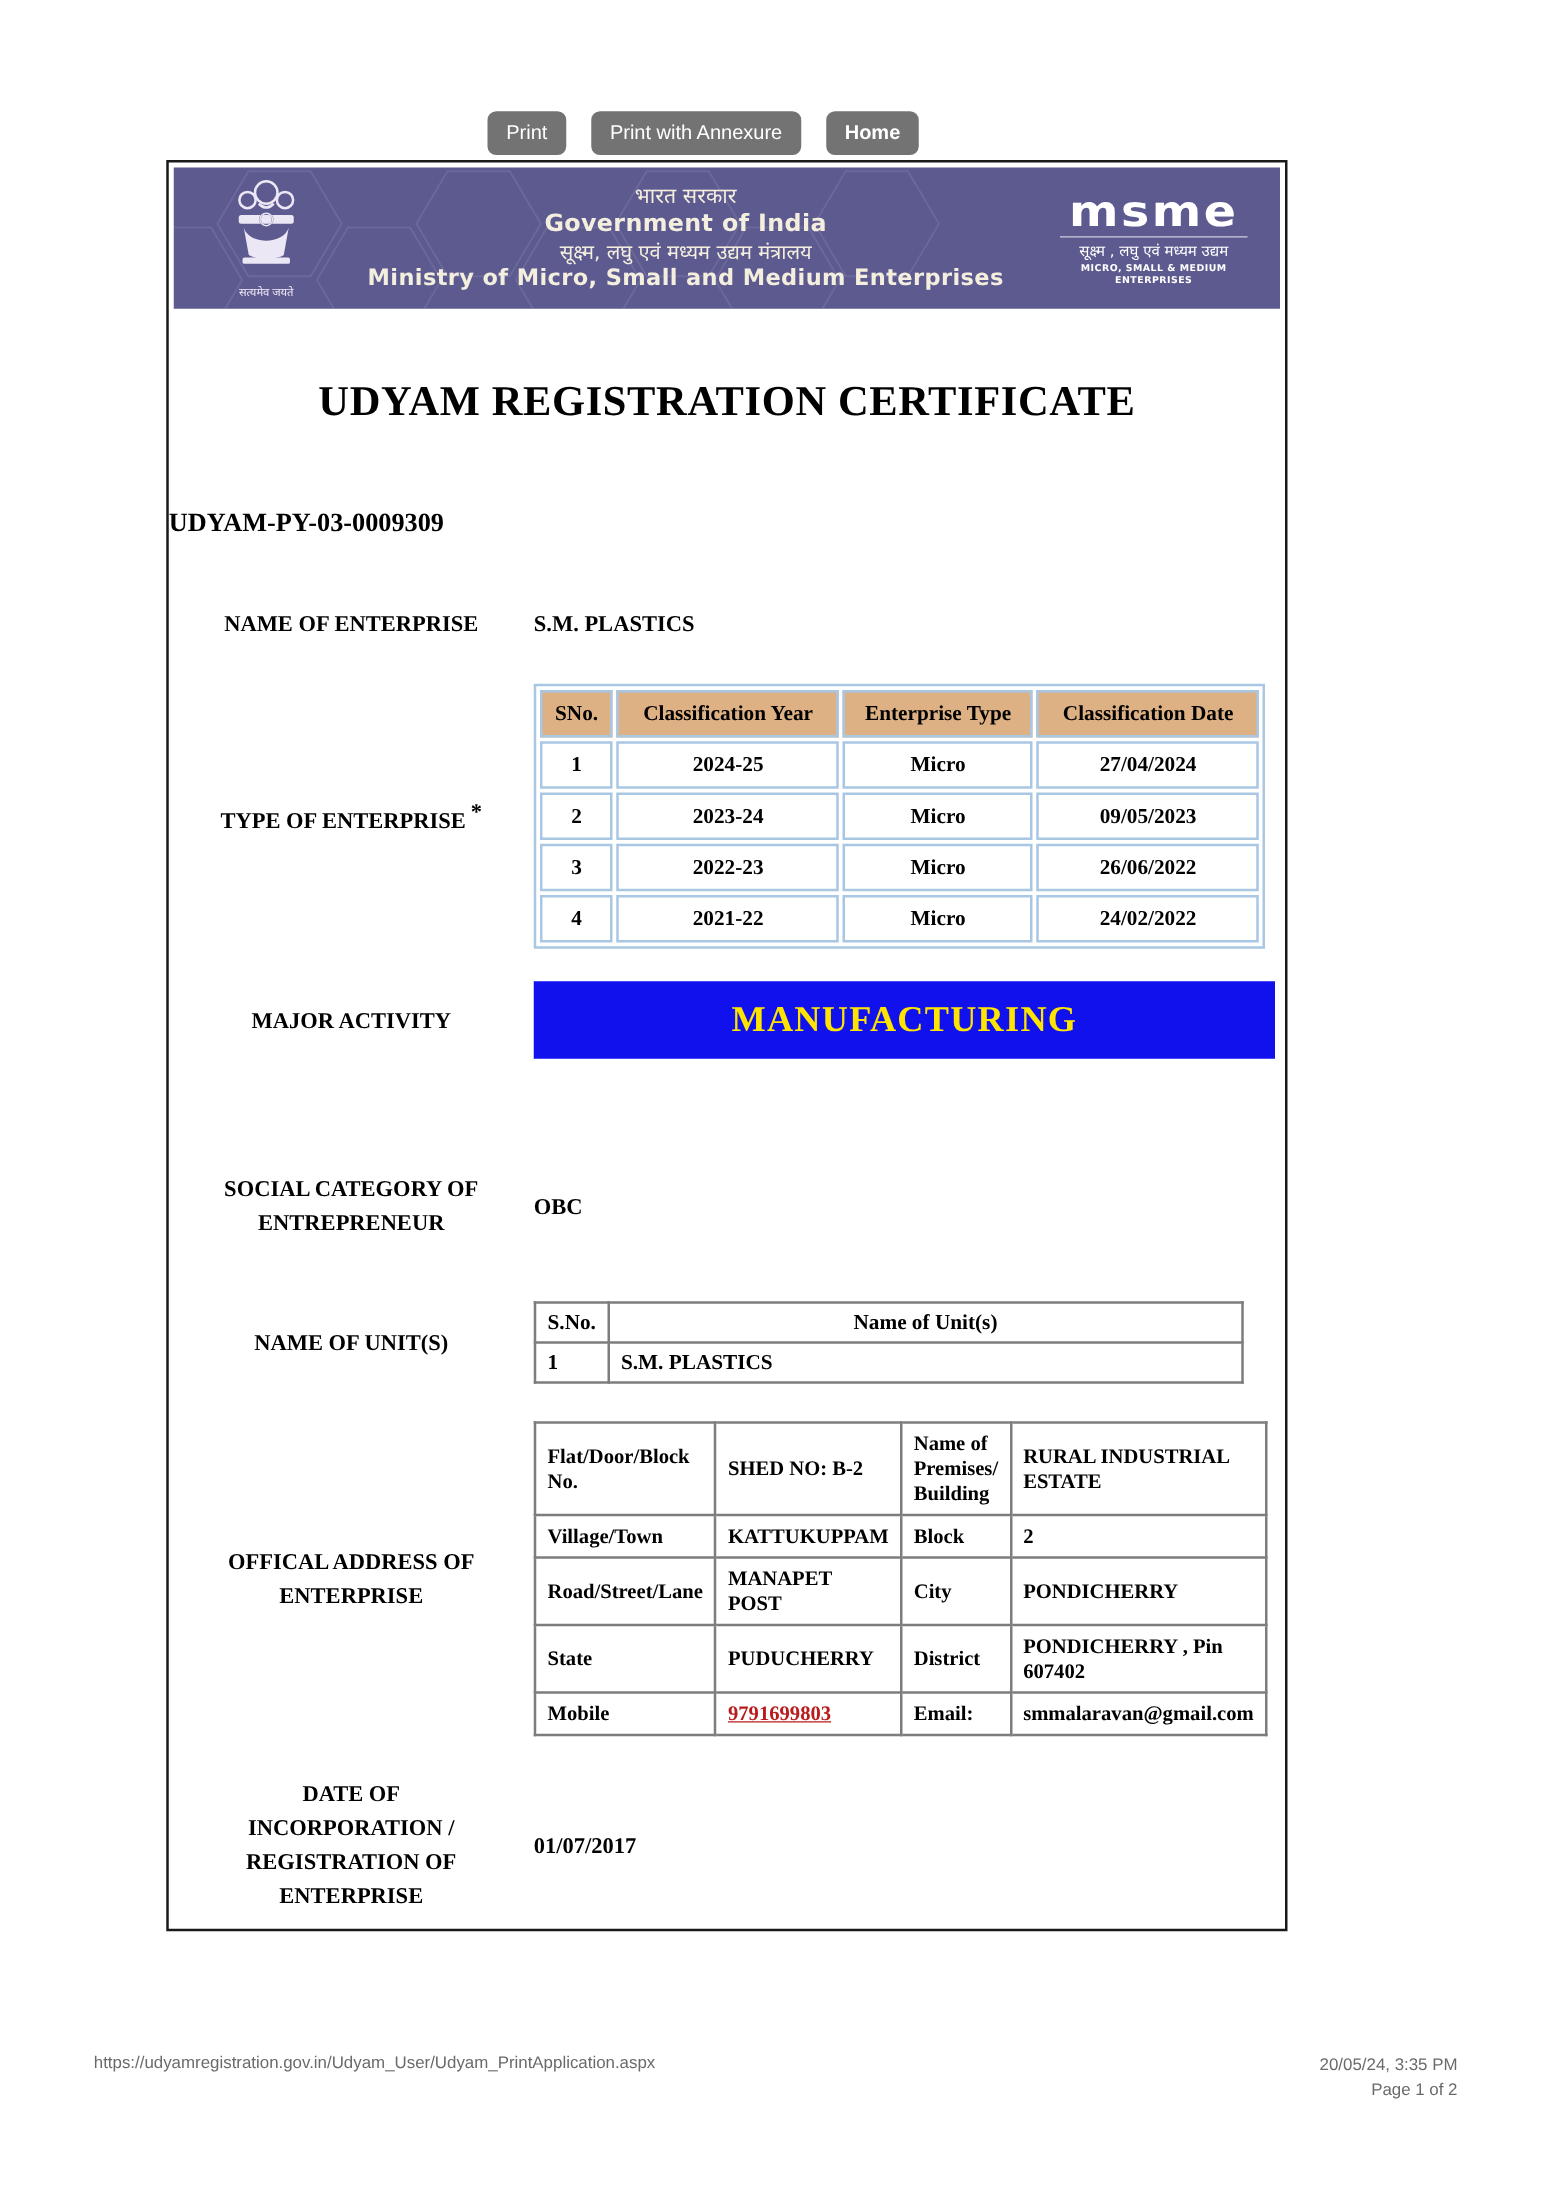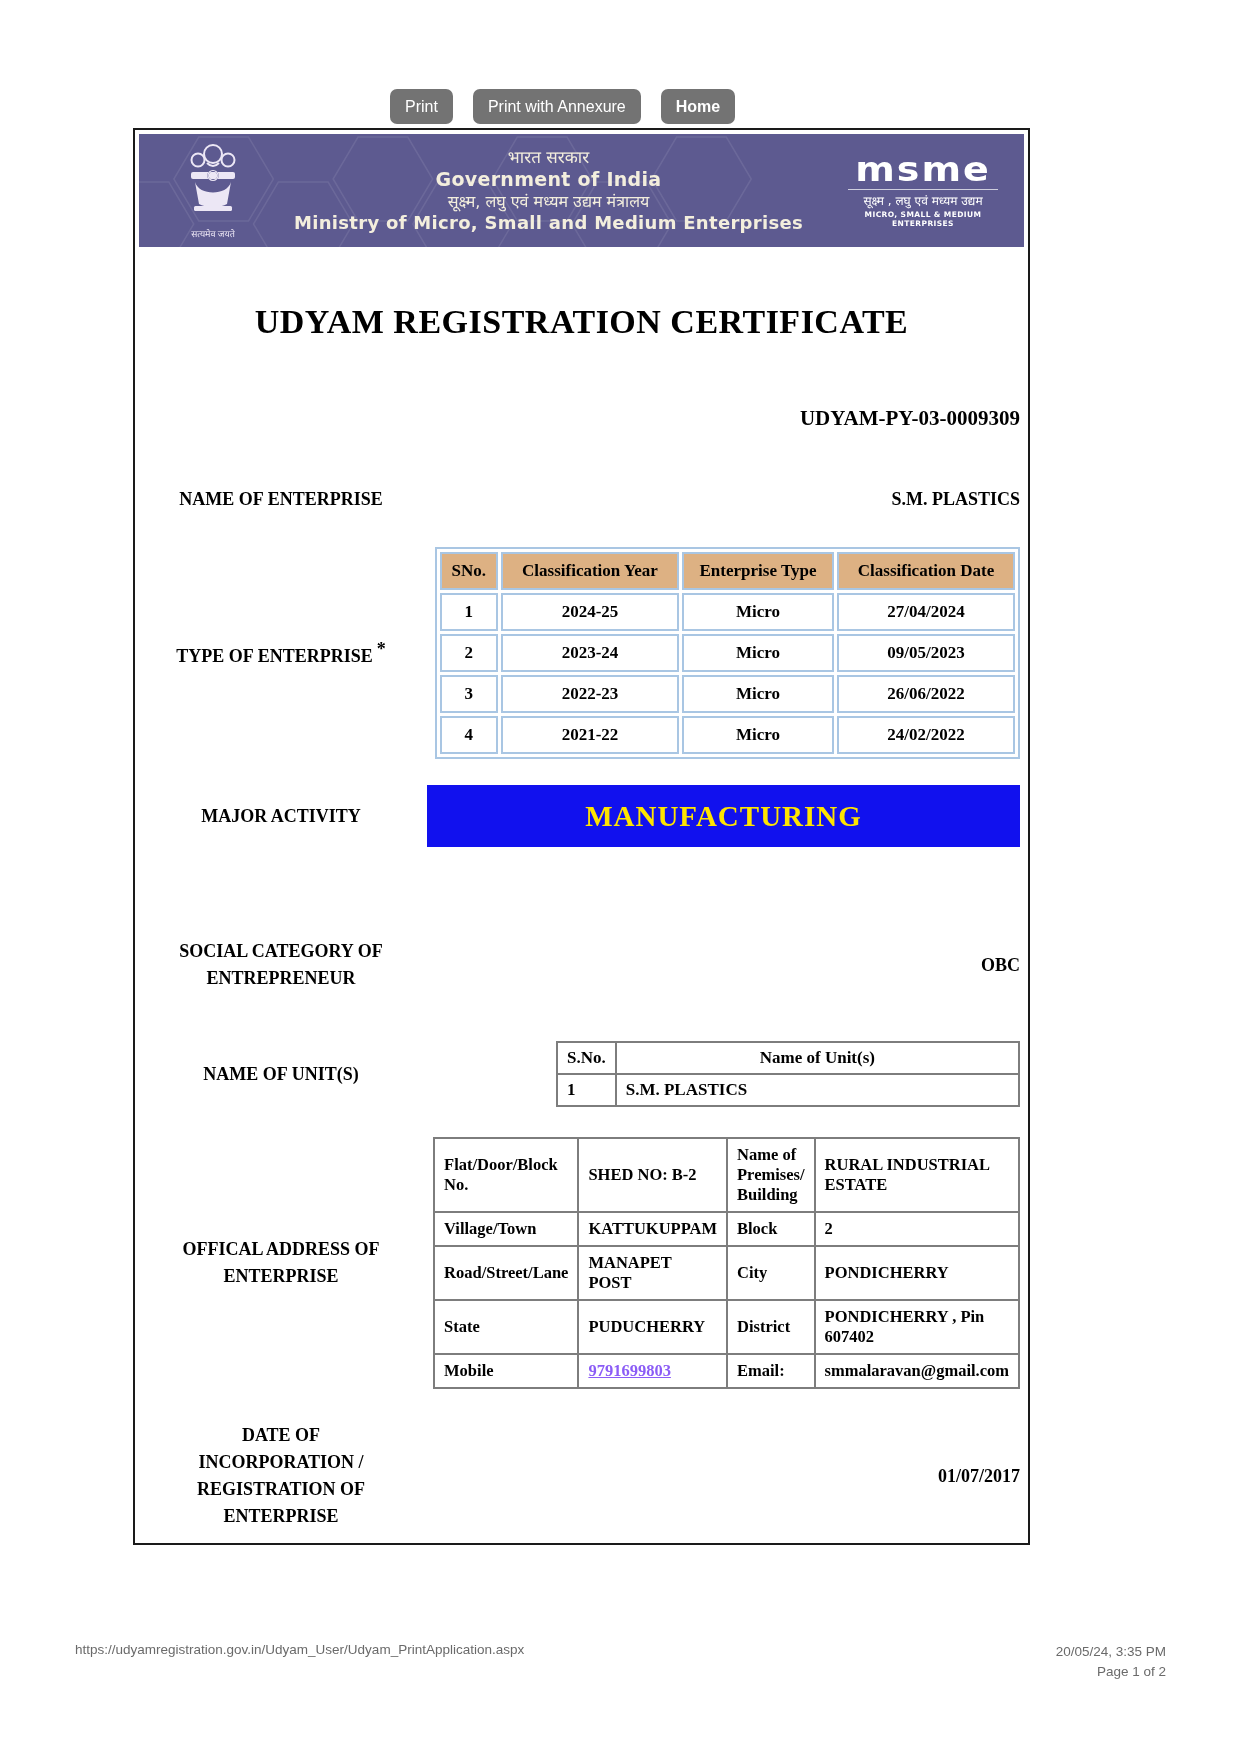--- a/index.html
+++ b/index.html
@@ -44,21 +44,21 @@
               letter-spacing:.4px; margin-top:1px; }
 
   
   .title { margin-top:56px; text-align:center; font-size:34px; font-weight:700;
            letter-spacing:.5px; }
 
   
   .row { display:flex; align-items:center; }
   .label { width:292px; flex:0 0 292px; text-align:center; font-weight:700;
            font-size:18px; padding:0 28px; line-height:1.5; }
-  .vcol { flex:1; display:flex; justify-content:flex-end; align-items:center;
+  .vcol { flex:1; display:flex; justify-content:flex-start; align-items:center;
           padding-right:8px; }
   .val { font-weight:700; font-size:18px; text-align:center; }
   .val.big { font-size:21px; }
   sup.star { font-size:18px; font-weight:700; vertical-align:super; margin-left:4px; }
 
   .r-urn { margin-top:42px; min-height:70px; }
   .r-name { margin-top:24px; min-height:44px; }
   .r-type { margin-top:26px; }
   .r-activity { margin-top:26px; }
   .r-social { margin-top:82px; min-height:72px; }
@@ -75,33 +75,33 @@
                font-family:"Liberation Serif", serif; }
   table.type th { background:#ddb183; }
   .c-sno { width:52px; } .c-year { width:178px; } .c-etype { width:152px; } .c-cdate { width:178px; }
 
   
   .activity { width:100%; height:62px; background:#1111ee; color:#ffe400;
               display:flex; align-items:center; justify-content:center;
               font-size:29px; font-weight:700; letter-spacing:1px; }
 
   
-  table.units { border-collapse:collapse; width:464px;padding-left:23px; }
+  table.units { border-collapse:collapse; width:568px;padding-left:23px; }
   table.units th, table.units td { border:2px solid #7d7d7d; padding:5px 9px;
        font-size:17px; font-weight:700; font-family:"Liberation Serif", serif; }
   table.units th.u-sno { width:58px; text-align:left; }
   table.units th.u-name { text-align:center; }
   table.units td { text-align:left; }
 
   
   table.addr { border-collapse:collapse; width:580px; }
   table.addr td { border:2px solid #7d7d7d; padding:6px 9px; font-size:16.5px;
        font-weight:700; font-family:"Liberation Serif", serif; vertical-align:middle; }
   .a-l1 { width:127px; } .a-v1 { width:144px; } .a-l2 { width:78px; } .a-v2 { width:231px; }
-  a.mobile-link { color:#8b5cf6; text-decoration:underline; font-weight:700; cursor:pointer; }
+  a.mobile-link { color:#b91c1c; text-decoration:underline; font-weight:700; cursor:pointer; }
 
   
   .footer-left { position:absolute; left:75px; top:1642px; font-family:"Liberation Sans", sans-serif;
                  font-size:13.5px; color:#6a6a6a; }
   .footer-right { position:absolute; right:75px; top:1642px; text-align:right;
                   font-family:"Liberation Sans", sans-serif; font-size:13.5px;
                   color:#6a6a6a; line-height:1.5; }
 </style>
 </head>
 <body>

